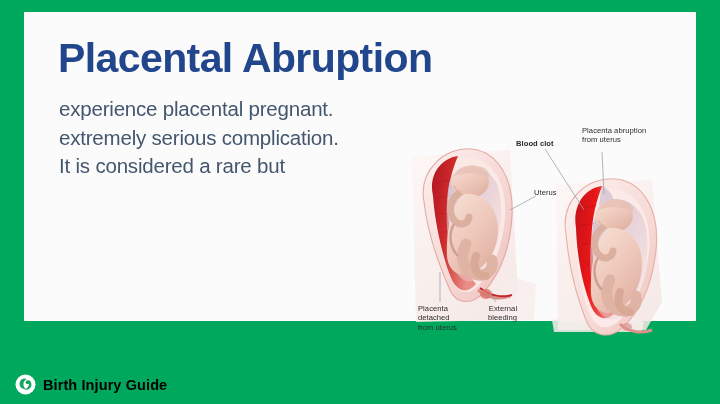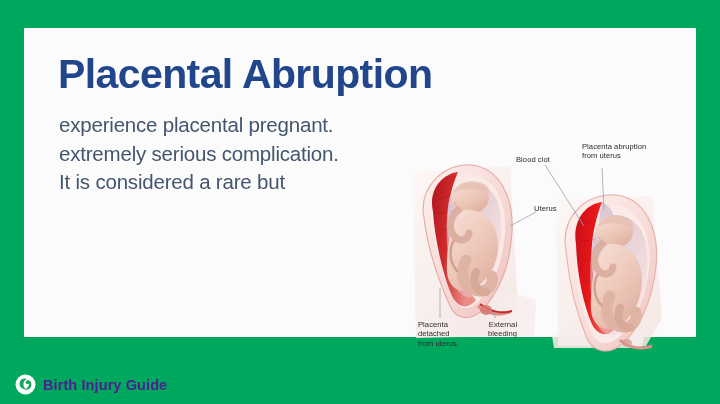--- a/index.html
+++ b/index.html
@@ -17,21 +17,21 @@
     height: 404px;
     background: #00a85d;
     overflow: hidden;
     box-sizing: border-box;
   }
 
   
   .card {
     position: absolute;
     left: 24px;
-    top: 28px;
+    top: 12px;
     width: 672px;
     height: 309px;
     background: #fbfbfb;
     box-sizing: border-box;
   }
 
   
   .headline {
     position: absolute;
     left: 34px;
@@ -100,21 +100,21 @@
     padding-left: 15px;
     box-sizing: border-box;
   }
   .brand-mark {
     width: 21px;
     height: 21px;
     flex: 0 0 21px;
     margin-right: 7px;
   }
   .brand-name {
-    color: #4c1d95;
+    color: #000000;
     font-size: 14.5px;
     font-weight: bold;
     letter-spacing: 0.1px;
   }
 </style>
 </head>
 <body>
 
 <div class="infographic">
 
@@ -295,21 +295,21 @@
 
           <path d="M130 72 L104 86"></path>
 
           <path d="M34 178 L34 148"></path>
 
           <path d="M90 178 L84 170"></path>
         </g>
       </svg>
 
       
-      <div class="fig-label" style="left:110px; top:15px;">Blood clot</div>
+      <div class="fig-label" style="left:110px; top:15px;font-weight:bold;">Blood clot</div>
 
       <div class="fig-label" style="left:176px; top:2px;">Placenta abruption
 from uterus</div>
 
       <div class="fig-label" style="left:128px; top:64px;">Uterus</div>
 
       <div class="fig-label" style="left:12px; top:180px;">Placenta
 detached
 from uterus</div>
 

